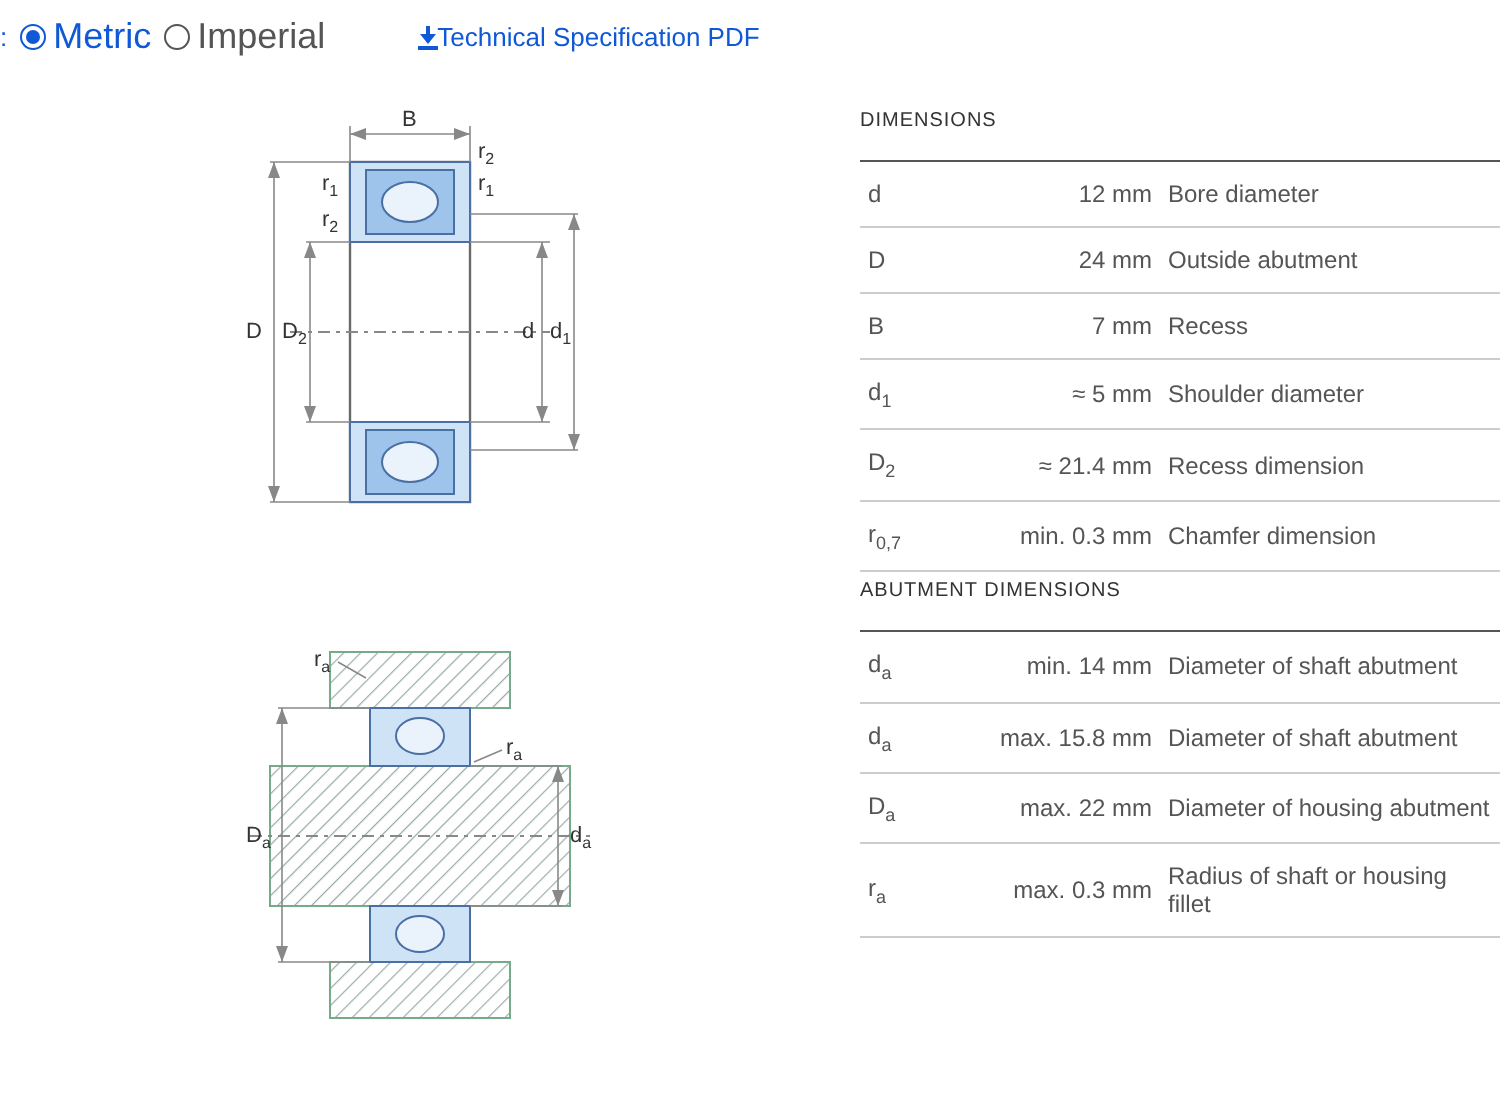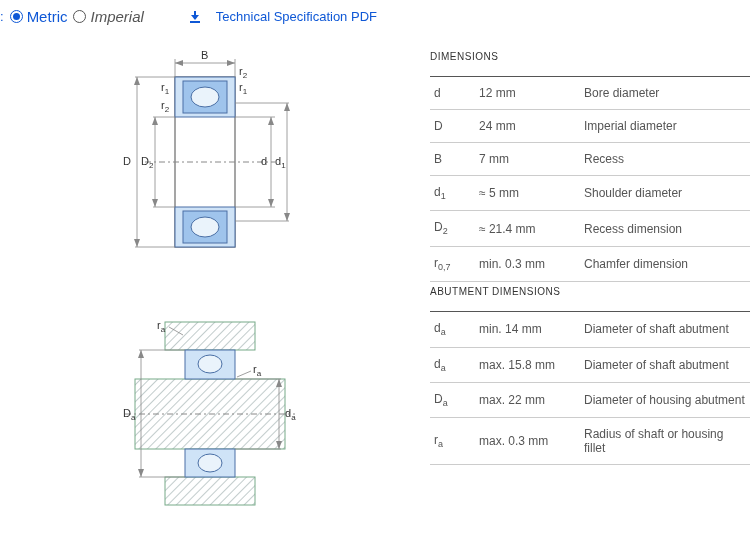--- a/index.html
+++ b/index.html
@@ -12,34 +12,34 @@
     height: 556px;
     overflow: hidden;
     position: relative;
   }
   .topbar {
     display: flex;
     align-items: center;
     padding: 8px 4px 12px 0;
     gap: 6px;
   }
-  .radio-group { display: flex; align-items: center; gap: 4px; color: #0f58d6; font-size: 15px; }
+  .radio-group { display: flex; align-items: center; gap: 4px; color: #0f58d6; font-size: 18px; }
   .radio-outer {
     width: 13px; height: 13px; border: 1.5px solid #0f58d6; border-radius: 50%;
     display: inline-flex; align-items: center; justify-content: center;
   }
   .radio-outer.empty { border-color: #555; }
   .radio-inner {
     width: 7px; height: 7px; background: #0f58d6; border-radius: 50%;
   }
   .metric-label { color: #0f58d6; }
-  .imperial-label { color: #555; font-style: italic; }
+  .imperial-label { color: #555; }
   .pdf-link {
     color: #0f58d6; font-size: 13px; margin-left: 40px;
-    display: inline-flex; align-items: center; gap: 16px;
+    display: inline-flex; align-items: center; gap: 0;
     text-decoration: none;
   }
   .dl-icon {
     width: 10px; height: 12px; position: relative; display:inline-block;
   }
   .dl-icon::before {
     content:""; position:absolute; left:4px; top:0; width:2px; height:8px; background:#0f58d6;
   }
   .dl-icon::after {
     content:""; position:absolute; left:0; top:10px; width:10px; height:2px; background:#0f58d6;
@@ -53,21 +53,21 @@
   .right-col { width: 320px; padding: 10px 0 0 0; }
   .section-title {
     font-size: 10px; letter-spacing: 0.5px; color: #333;
     font-weight: 400; margin: 4px 0 14px 0;
   }
   .spec-table { width: 100%; border-collapse: collapse; }
   .spec-table tr { border-bottom: 1px solid #ccc; }
   .spec-table tr:first-child { border-top: 1.5px solid #555; }
   .spec-table td { padding: 9px 4px; font-size: 12px; color: #555; vertical-align: middle; }
   .sym-col { width: 45px; font-style: normal; }
-  .val-col { width: 105px; }
+  .val-col { width: 105px; text-align: right; }
   .desc-col { }
   sub { font-size: 9px; }
   
   .diagram-box { position: relative; width: 280px; margin: 0 auto 30px auto; }
   .diagram-box svg { display: block; }
   .right-col .block2 { }
 </style>
 </head>
 <body>
 
@@ -198,21 +198,21 @@
       <table class="spec-table">
         <tbody id="dim-body">
             <tr>
               <td class="sym-col">d</td>
               <td class="val-col">12 mm</td>
               <td class="desc-col">Bore diameter</td>
             </tr>
             <tr>
               <td class="sym-col">D</td>
               <td class="val-col">24 mm</td>
-              <td class="desc-col">Imperial diameter</td>
+              <td class="desc-col">Outside abutment</td>
             </tr>
             <tr>
               <td class="sym-col">B</td>
               <td class="val-col">7 mm</td>
               <td class="desc-col">Recess</td>
             </tr>
             <tr>
               <td class="sym-col">d<sub>1</sub></td>
               <td class="val-col">≈ 5 mm</td>
               <td class="desc-col">Shoulder diameter</td>

